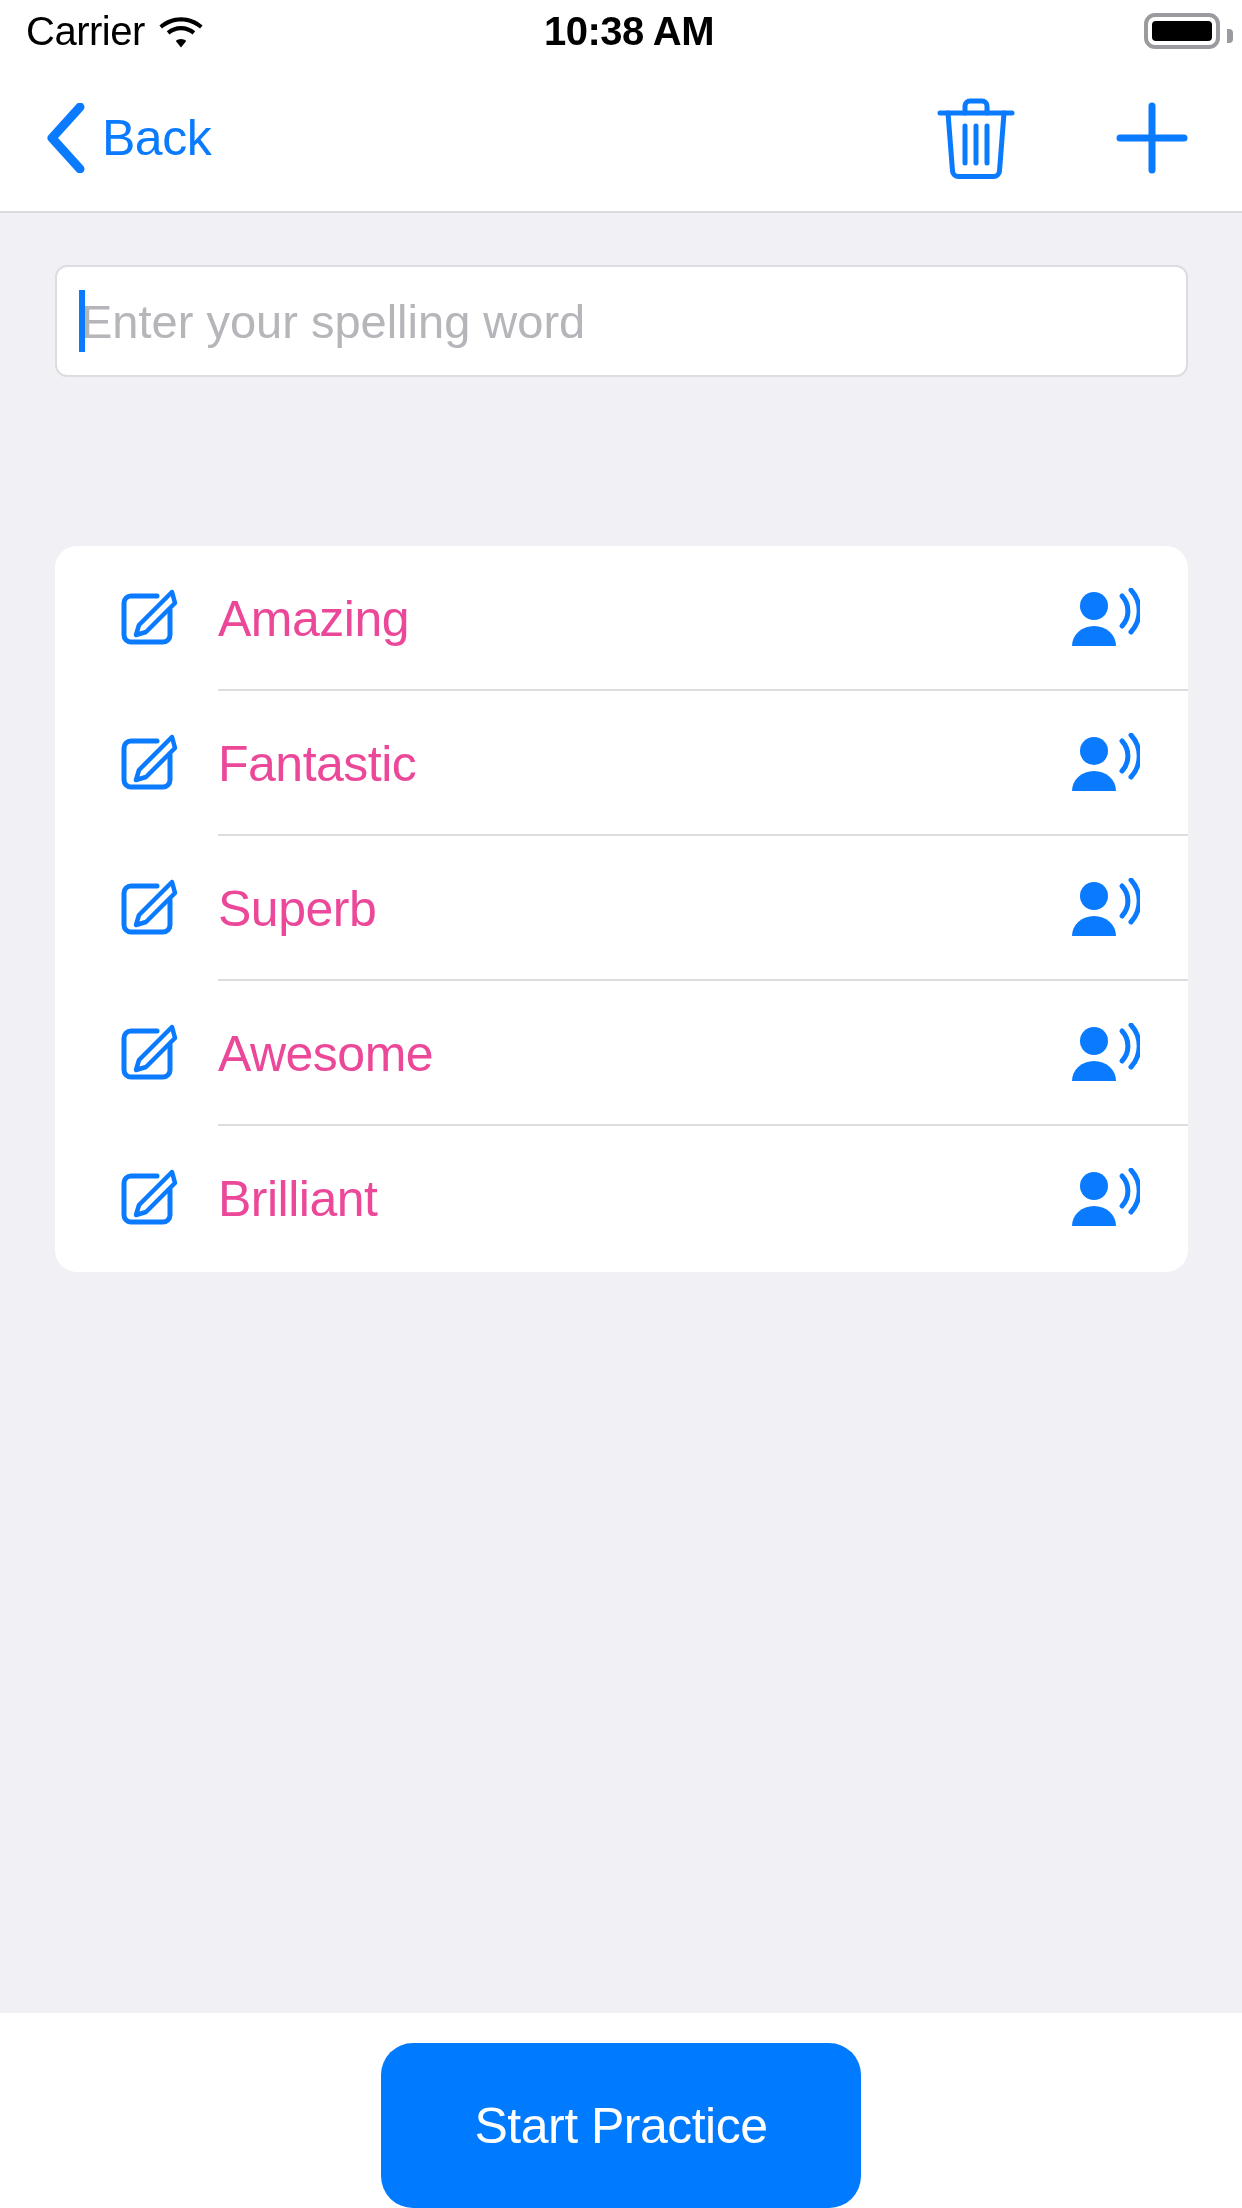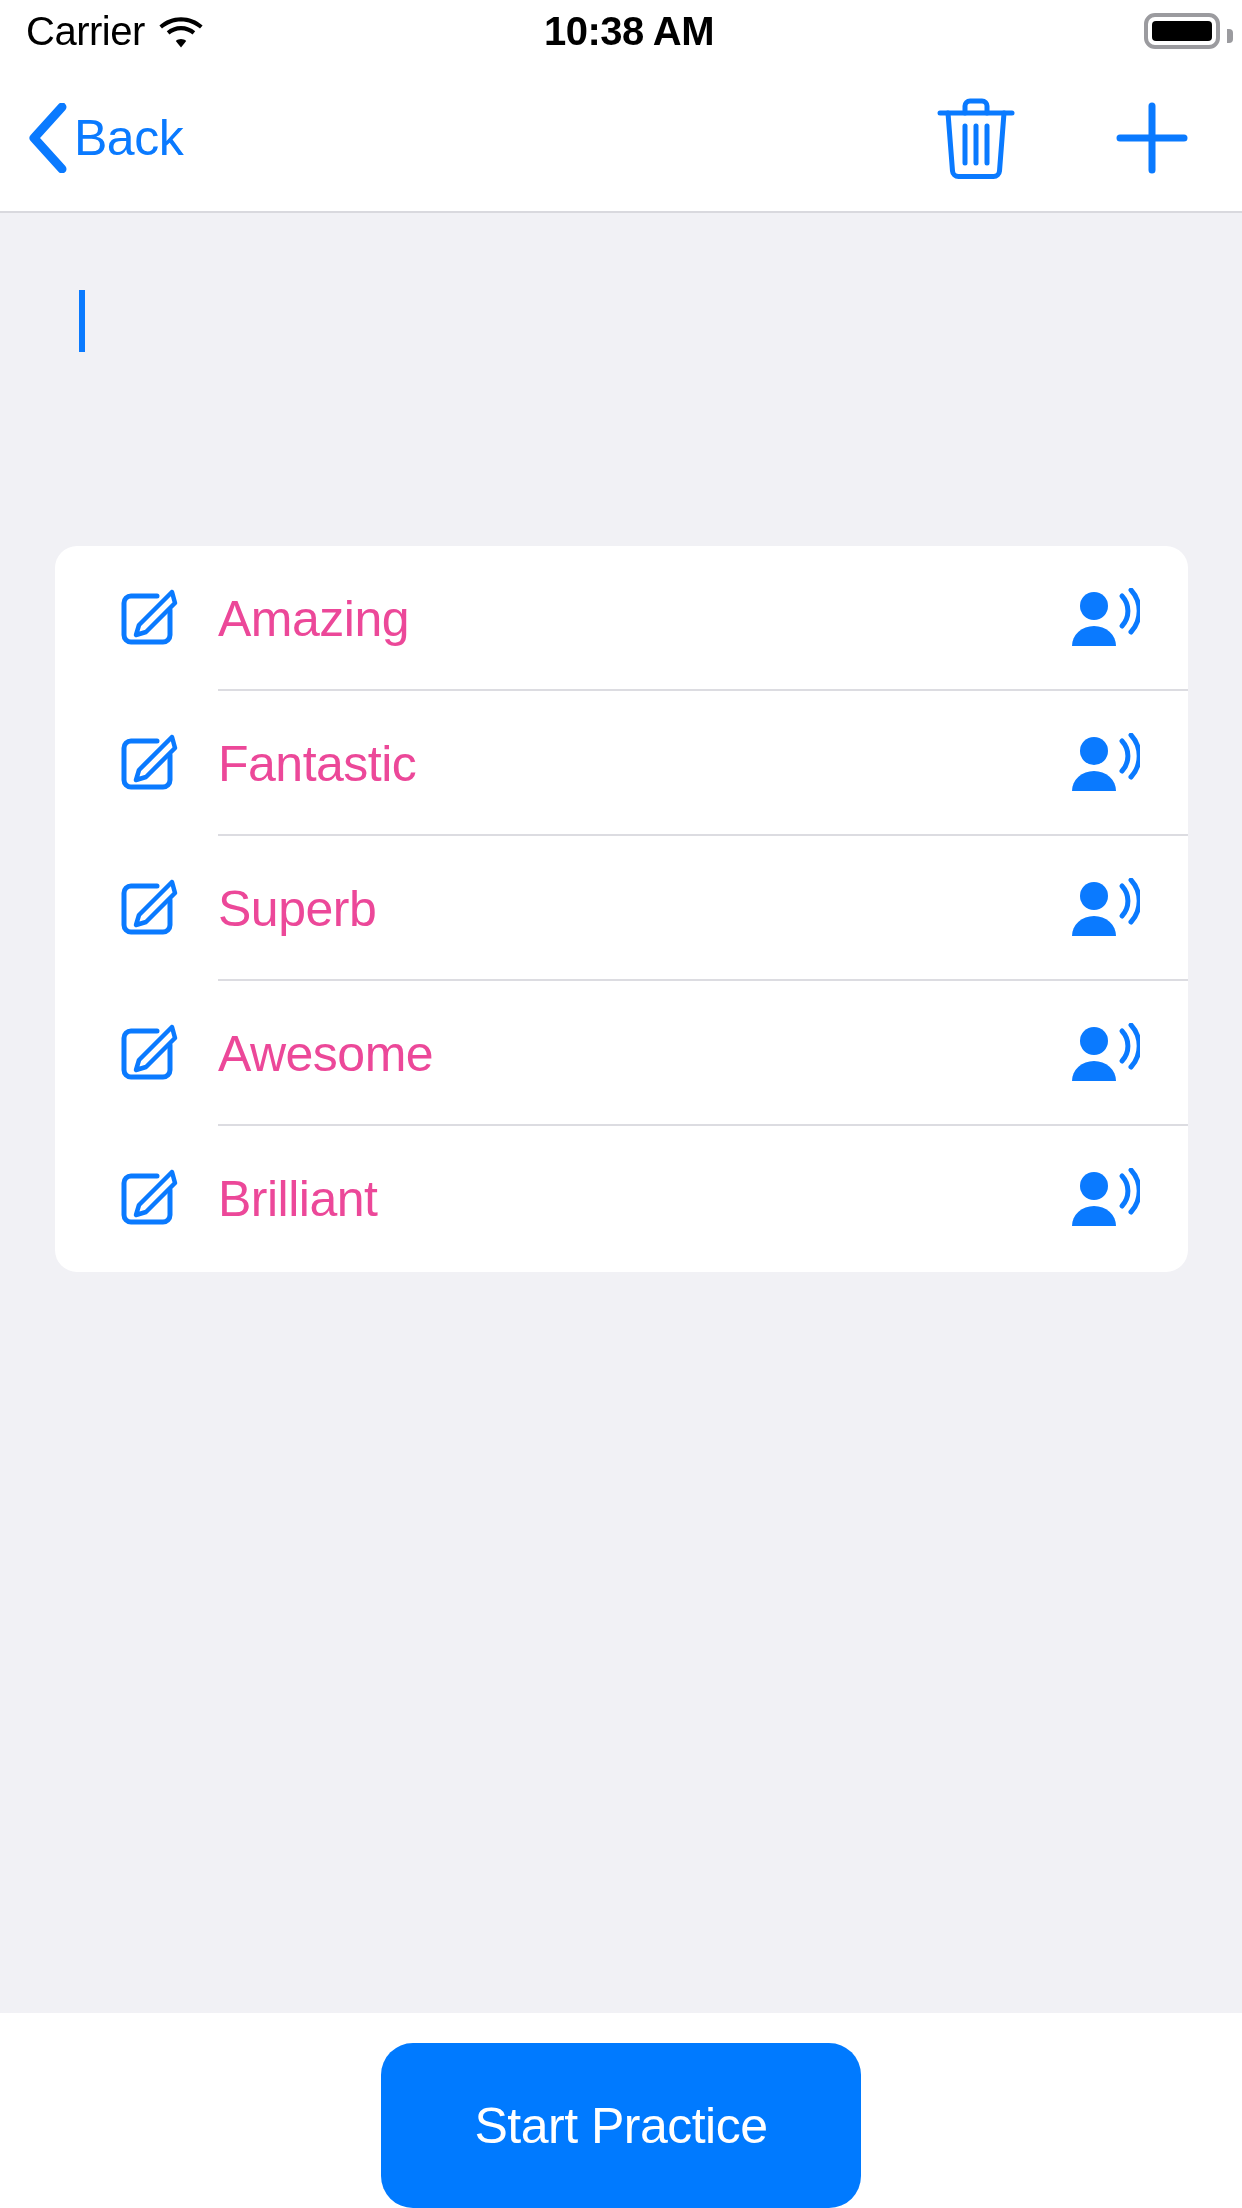--- a/index.html
+++ b/index.html
@@ -57,23 +57,23 @@
   }
 
   
   #nav-bar {
     position:absolute; top:62px; left:0;
     width:1242px; height:151px;
     background:#ffffff;
     border-bottom:2px solid #d9d9de;
   }
   #back-button {
-    position:absolute; left:26px; top:0;
+    position:absolute; left:44px; top:0;
     height:151px;
-    display:flex; align-items:center; gap:6px;
+    display:flex; align-items:center; gap:16px;
     cursor:pointer;
     justify-content:center;
   }
   #back-label {
     font-size:50px; color:#0a7aff; letter-spacing:-0.5px;
   }
   #trash-button {
     position:absolute; left:930px; top:0;
     width:92px; height:151px;
     display:flex; align-items:center; justify-content:center;
@@ -217,20 +217,21 @@
 
     <div id="add-button">
       <svg width="76" height="76" viewBox="0 0 76 76">
         <path d="M38 6 V70 M6 38 H70" stroke="#0a7aff" stroke-width="7" stroke-linecap="round" fill="none"></path>
       </svg>
     </div>
   </div>
 
   <div id="content">
 
+    <input id="word-input" type="text" placeholder="Enter your spelling word" style="">
     <div id="caret"></div>
 
     <div id="word-card">
 
       <div class="word-row">
         <div class="row-edit-btn">
           <svg width="62" height="62" viewBox="0 0 62 62">
             <path d="M40 8 H14 a7 7 0 0 0 -7 7 v32 a7 7 0 0 0 7 7 h32 a7 7 0 0 0 7 -7 V22" stroke="#0a7aff" stroke-width="5" fill="none" stroke-linecap="round" stroke-linejoin="round"></path>
             <path d="M55 4 L22 37 L19 47 L29 44 L58 15 Z" stroke="#0a7aff" stroke-width="4.5" fill="none" stroke-linejoin="round"></path>
           </svg>

